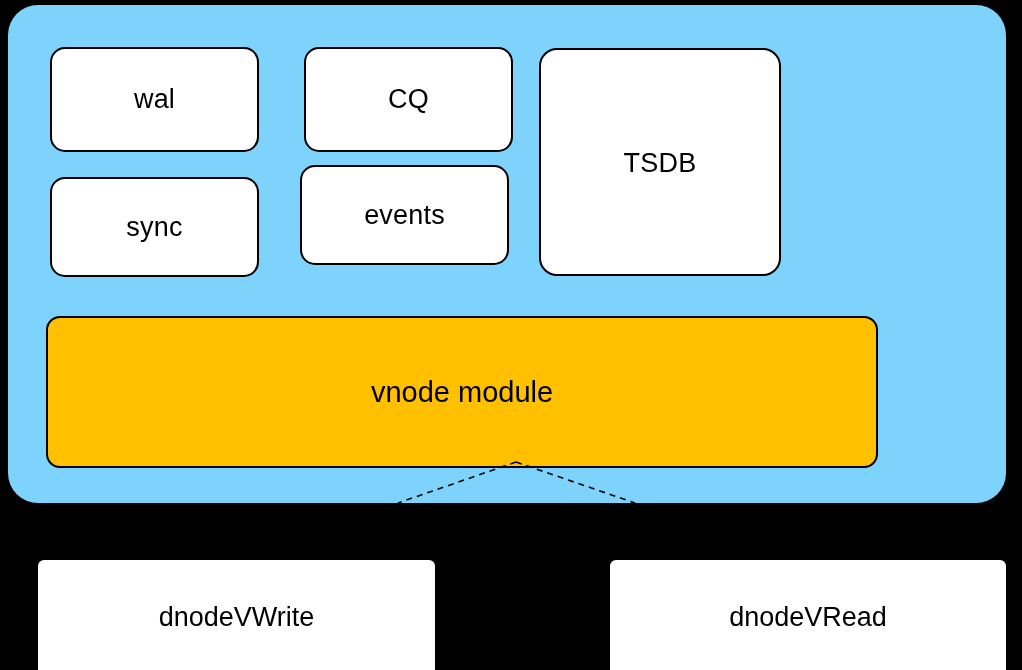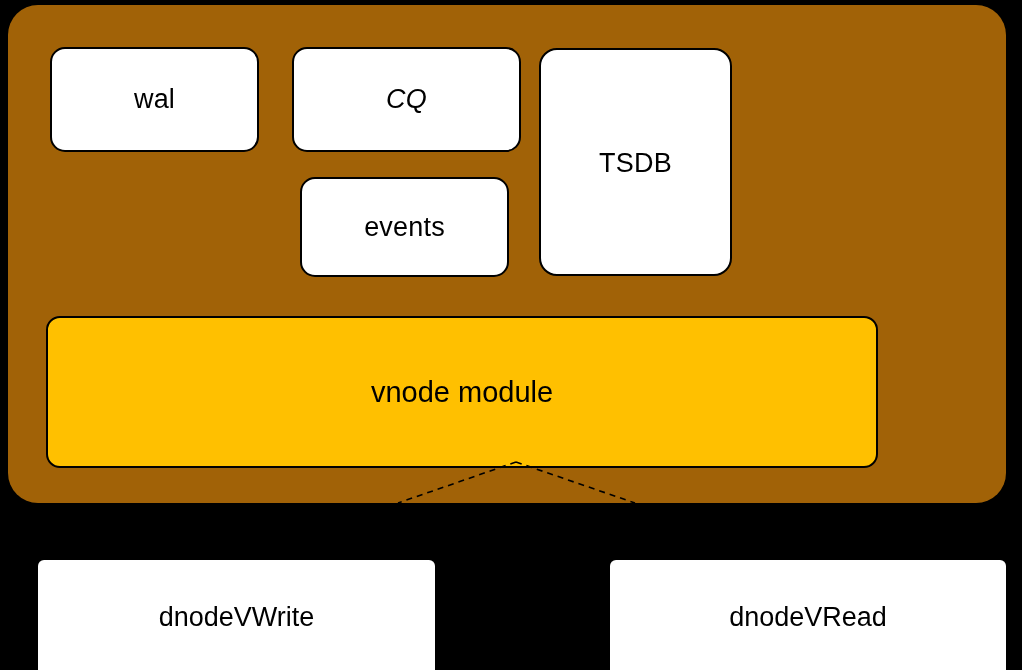--- a/index.html
+++ b/index.html
@@ -20,21 +20,21 @@
     background: #000000;
   }
 
   
   .vnode-panel {
     position: absolute;
     left: 8px;
     top: 5px;
     width: 998px;
     height: 498px;
-    background: #a16207;
+    background: #7dd3fc;
     border-radius: 30px;
     box-sizing: border-box;
   }
 
   
   .module-box {
     position: absolute;
     background: #ffffff;
     border: 2px solid #000000;
     border-radius: 15px;
@@ -49,24 +49,24 @@
   }
   .module-box.tall {
     border-radius: 18px;
     align-items: flex-start;
   }
   .module-box.tall .box-label {
     margin-top: 98px;
   }
 
   .box-wal     { left: 42px;  top: 42px;  width: 209px; height: 105px; }
-  .box-cq      { left: 284px; top: 42px;  width: 229px; height: 105px; font-style: italic; }
+  .box-cq      { left: 296px; top: 42px;  width: 209px; height: 105px; }
   .box-sync    { left: 42px;  top: 172px; width: 209px; height: 100px; }
-  .box-events  { left: 292px; top: 172px; width: 209px; height: 100px; }
-  .box-tsdb    { left: 531px; top: 43px;  width: 193px; height: 228px; }
+  .box-events  { left: 292px; top: 160px; width: 209px; height: 100px; }
+  .box-tsdb    { left: 531px; top: 43px;  width: 242px; height: 228px; }
   .box-query   { left: 773px; top: 45px;  width: 218px; height: 228px; }
 
   
   .vnode-module-bar {
     position: absolute;
     left: 38px;
     top: 311px;
     width: 832px;
     height: 152px;
     background: #ffc000;
@@ -116,20 +116,23 @@
   <div class="vnode-panel">
 
     <div class="module-box box-wal">
       <span class="box-label">wal</span>
     </div>
 
     <div class="module-box box-cq">
       <span class="box-label">CQ</span>
     </div>
 
+    <div class="module-box box-sync">
+      <span class="box-label">sync</span>
+    </div>
 
     <div class="module-box box-events">
       <span class="box-label">events</span>
     </div>
 
     <div class="module-box tall box-tsdb">
       <span class="box-label">TSDB</span>
     </div>
 
 

